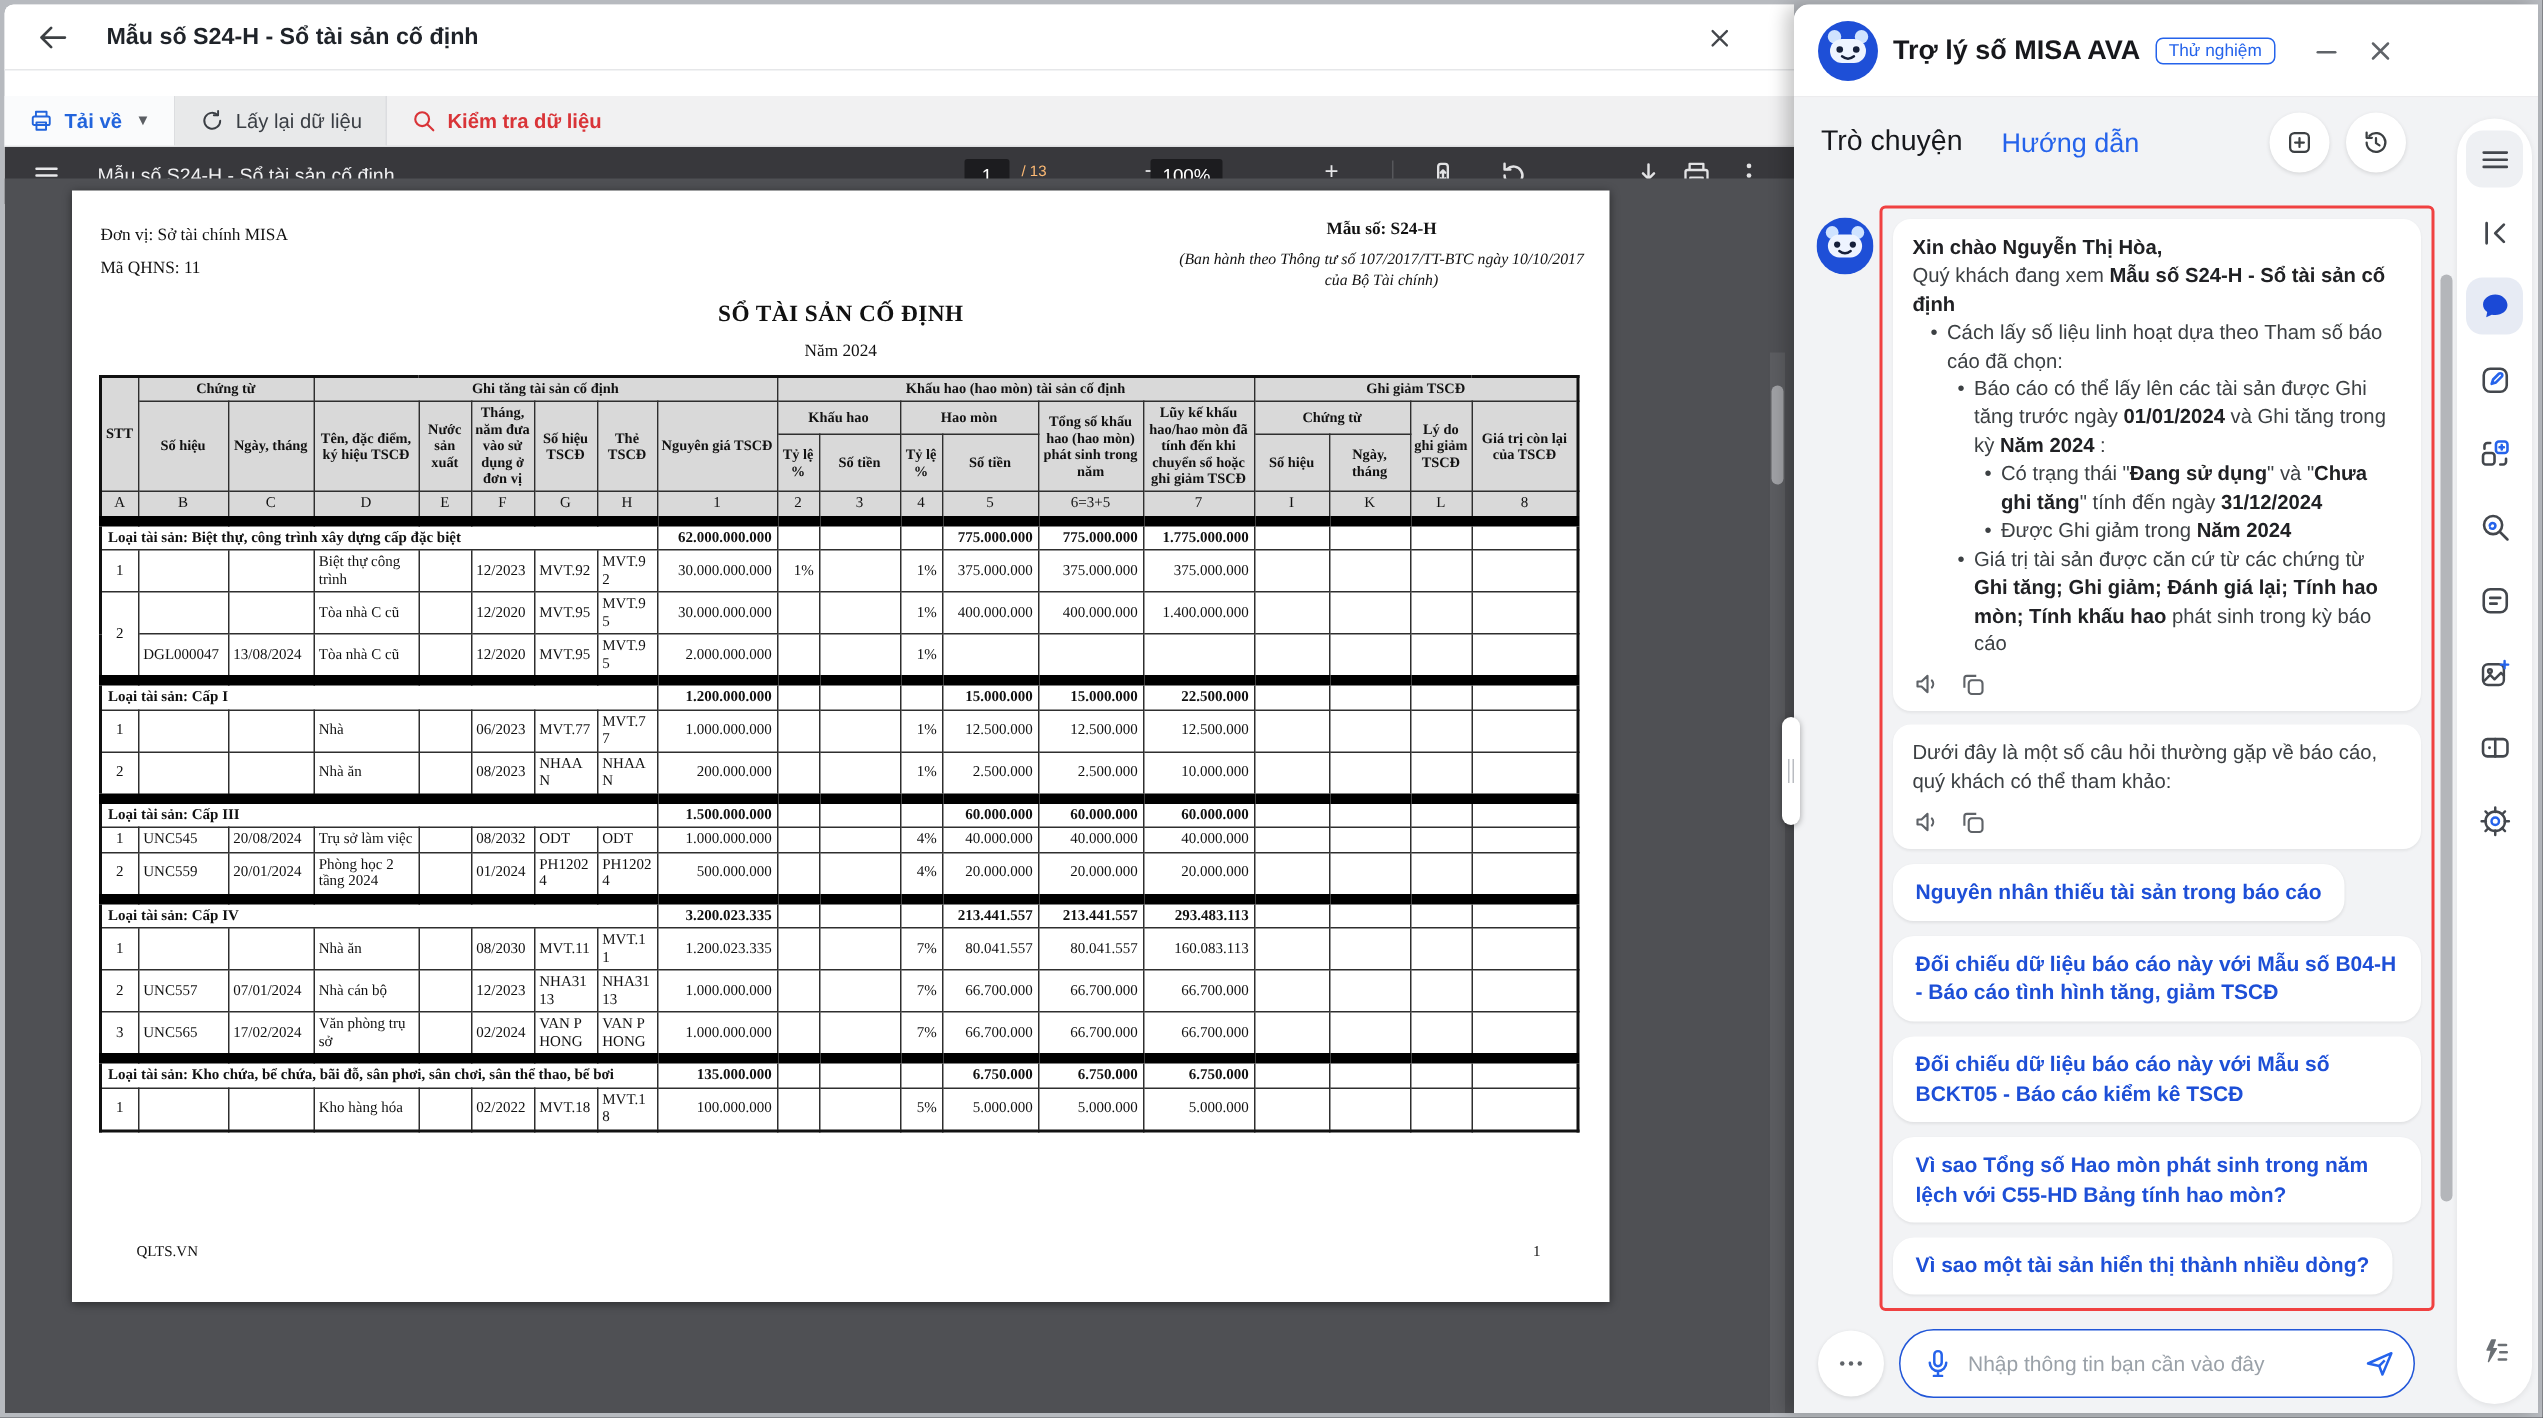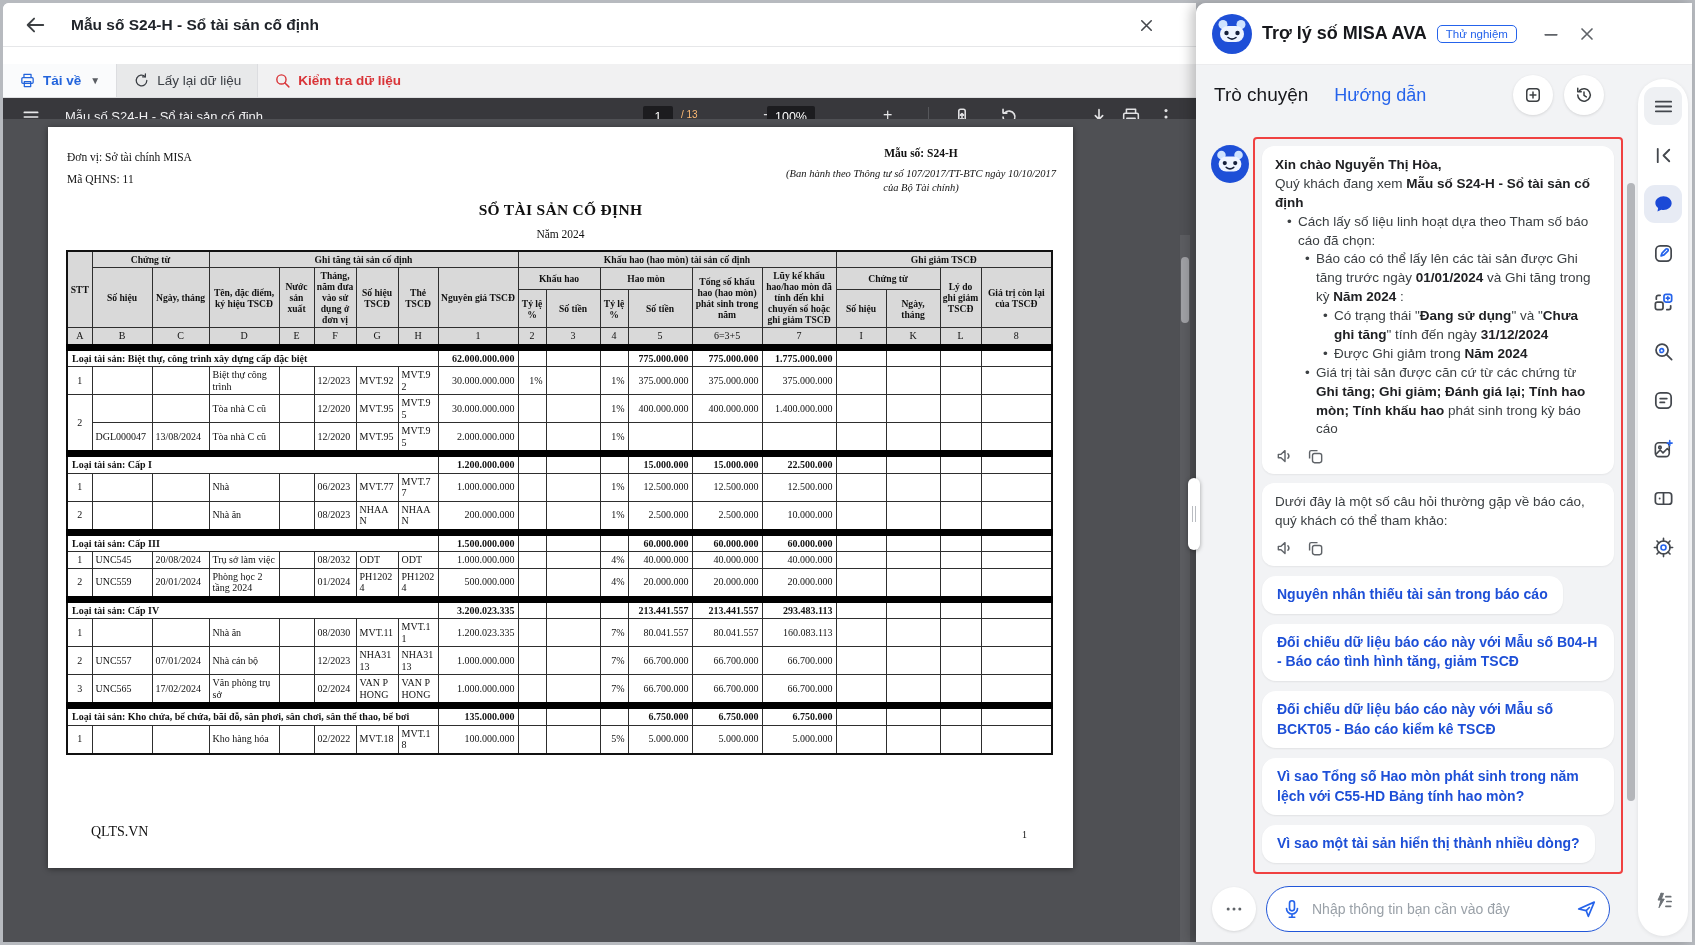--- a/index.html
+++ b/index.html
@@ -47,21 +47,21 @@
   .doc-table thead th { background:#d9d9d9; font-weight:bold; text-align:center; font-size:9.6px; padding:2px 2px; }
   .doc-table { border:2px solid #111; }
   td.cletter { background:#d9d9d9; text-align:center; height:18px; }
   tr.grow td { font-weight:bold; border-top:7px solid #000000; border-bottom:1px solid #2e2e2e; }
   td.glabel { text-align:left; padding-left:4px; }
   .num { text-align:right; }
   .c-center { text-align:center; }
   .c-left { text-align:left; }
   .brk { word-break:break-all; }
   tr.trow td { border-top:1px dotted #6a6a6a; }
-  .doc-footer-brand { position:absolute; left:43px; bottom:28px; font-size:14px; }
+  .doc-footer-brand { position:absolute; left:43px; bottom:28px; font-size:10px; }
   .doc-footer-page { position:absolute; right:46px; bottom:28px; font-size:10px; }
 
   .pdf-scroll-track { position:absolute; right:6px; top:116px; bottom:0; width:10px; background:#5c5d61; }
   .pdf-scroll-thumb { position:absolute; right:7px; top:138px; width:8px; height:66px; background:#a0a1a5; border-radius:4px; }
 
   
   .seam-handle { position:absolute; left:1188px; top:478px; width:12px; height:72px; background:#fff; border-radius:7px; box-shadow:0 1px 4px rgba(0,0,0,.35); z-index:30; display:flex; align-items:center; justify-content:center; cursor:col-resize; }
   .seam-handle span { display:block; width:4px; height:16px; border-left:1.5px solid #b9bcc1; border-right:1.5px solid #b9bcc1; }
 
   

